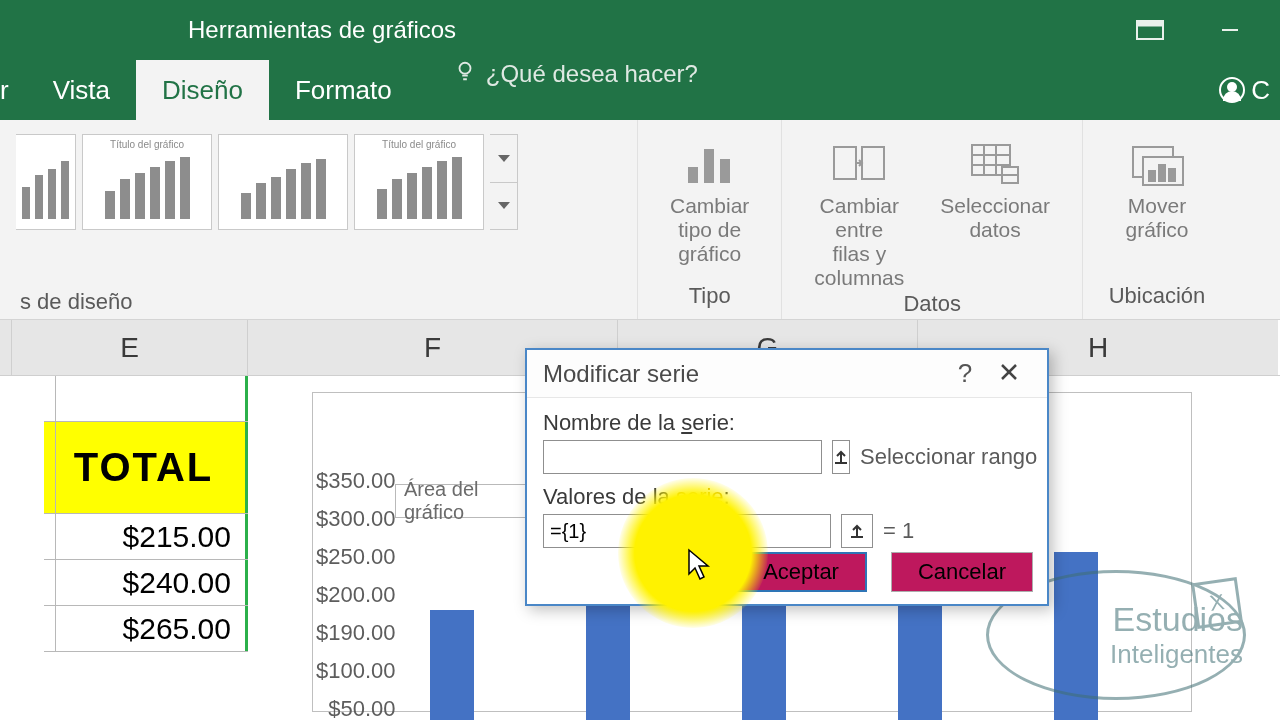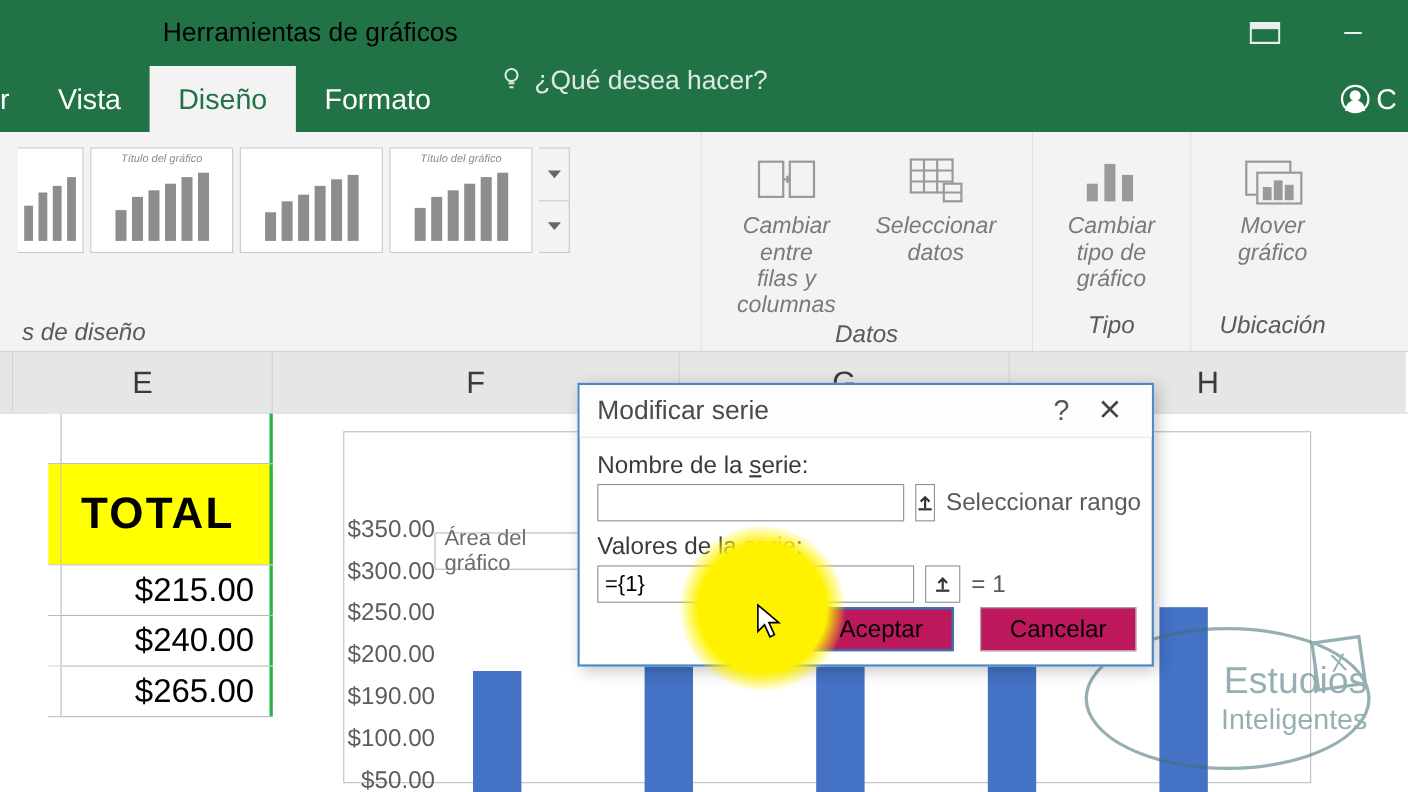--- a/index.html
+++ b/index.html
@@ -7,21 +7,21 @@
 
   
   .titlebar {
     height: 60px;
     background: #217346;
     display: flex;
     align-items: center;
     padding-left: 148px;
     position: relative;
   }
-  .titlebar-text { color: #000000; font-size: 24px; }
+  .titlebar-text { color: #ffffff; font-size: 24px; margin-left: 40px; }
   .titlebar-right {
     position: absolute; right: 0; top: 0; height: 60px;
     display: flex; align-items: center; gap: 40px; padding-right: 30px;
   }
   .win-btn { width: 40px; height: 30px; color: #e9f0eb; display:flex; align-items:center; justify-content:center; }
   .win-btn svg { stroke:#e9f0eb; fill:none; }
 
   
   .tabsrow {
     height: 60px;
@@ -45,21 +45,20 @@
   .user-icon::after{content:""; position:absolute; width:10px;height:10px;border-radius:50%; background:#fff; left:6px; top:3px;}
   .user-icon::before{content:""; position:absolute; width:18px;height:10px;border-radius:10px 10px 0 0; background:#fff; left:2px; bottom:0px;}
 
   
   .ribbon {
     height: 200px;
     background: #f3f3f3;
     border-bottom: 1px solid #d4d4d4;
     display:flex;
     position: relative;
-    font-style: italic;
   }
   .ribbon-group {
     display:flex; flex-direction:column; align-items:center; justify-content:space-between;
     padding: 8px 14px 6px 14px;
     border-right: 1px solid #e1e1e1;
     height: 100%;
   }
   .group-label { font-size: 22px; color:#5a5a5a; margin-top:auto; padding-bottom:4px;}
   .styles-gallery {
     display:flex; gap:6px; align-items:flex-start; padding-top:14px;
@@ -301,20 +300,34 @@
           <div>
               <span class="caret down"></span>
             </div>
           <div>
               <span class="caret down"></span>
             </div>
         </div>
       </div>
     </div>
     <div class="group-label">s de diseño</div>
+  </div>
+
+  <div class="ribbon-group group-type">
+    <div class="big-btn">
+      <div class="ic">
+        <svg width="56" height="46" viewBox="0 0 56 46" fill="#9a9a9a">
+          <rect x="6" y="26" width="10" height="16"></rect>
+            <rect x="22" y="8" width="10" height="34"></rect>
+            <rect x="38" y="18" width="10" height="24"></rect>
+        </svg>
+      </div>
+      <div class="lbl">Cambiar tipo de gráfico</div>
+    </div>
+    <div class="group-label">Tipo</div>
   </div>
 
   <div class="ribbon-group group-data">
     <div style="display:flex;">
       <div class="big-btn">
         <div class="ic">
           <svg width="54" height="46" viewBox="0 0 54 46" fill="none" stroke="#9a9a9a" stroke-width="2">
             <rect x="2" y="6" width="22" height="32"></rect>
               <rect x="30" y="6" width="22" height="32"></rect>
             <path d="M24 22 H30 M27 19l3 3-3 3"></path>
@@ -328,34 +341,20 @@
             <rect x="4" y="4" width="38" height="30"></rect>
               <path d="M4 14h38M4 24h38M16 4v30M28 4v30"></path>
             <rect x="34" y="26" width="16" height="16" fill="#f3f3f3"></rect>
               <path d="M34 34h16"></path>
           </svg>
         </div>
         <div class="lbl">Seleccionar datos</div>
       </div>
     </div>
     <div class="group-label">Datos</div>
-  </div>
-
-  <div class="ribbon-group group-type">
-    <div class="big-btn">
-      <div class="ic">
-        <svg width="56" height="46" viewBox="0 0 56 46" fill="#9a9a9a">
-          <rect x="6" y="26" width="10" height="16"></rect>
-            <rect x="22" y="8" width="10" height="34"></rect>
-            <rect x="38" y="18" width="10" height="24"></rect>
-        </svg>
-      </div>
-      <div class="lbl">Cambiar tipo de gráfico</div>
-    </div>
-    <div class="group-label">Tipo</div>
   </div>
 
   <div class="ribbon-group group-loc" style="border-right:none">
     <div class="big-btn">
       <div class="ic">
         <svg width="56" height="46" viewBox="0 0 56 46" fill="none" stroke="#9a9a9a" stroke-width="2">
           <rect x="4" y="6" width="40" height="30"></rect>
             <rect x="14" y="16" width="40" height="28" fill="#f3f3f3"></rect>
           <rect x="20" y="30" width="6" height="10" fill="#9a9a9a"></rect>
             <rect x="30" y="24" width="6" height="16" fill="#9a9a9a"></rect>

